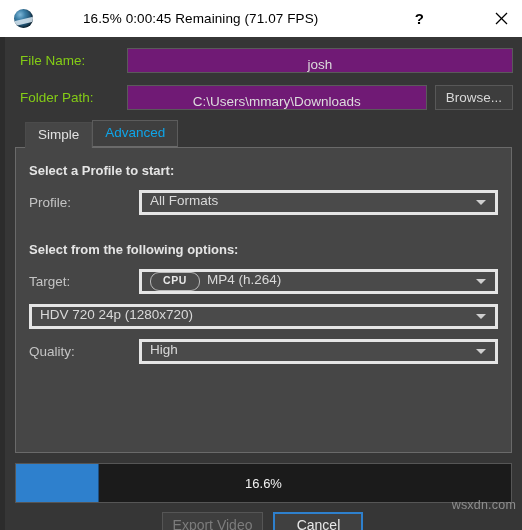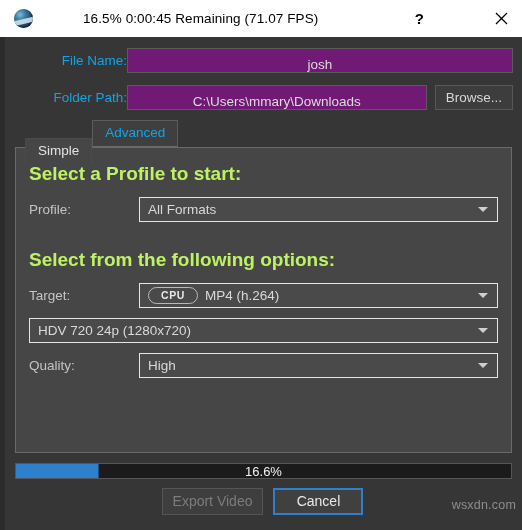--- a/index.html
+++ b/index.html
@@ -98,25 +98,24 @@
   .form-row {
     display: flex;
     align-items: center;
     height: 26px;
     margin-bottom: 10px;
   }
   .form-row:first-child { margin-bottom: 11px; }
   .form-label {
     width: 113px;
     flex: 0 0 113px;
-    color: #0ea5e9;
+    color: #84cc16;
     font-size: 13.5px;
     padding-left: 6px;
     box-sizing: border-box;
-    text-align: right;
   }
   .text-input {
     flex: 1 1 auto;
     height: 25px;
     background: #701a75;
     border: 1px solid #5a5a5a;
     color: #dcdcdc;
     font-size: 13.5px;
     line-height: 23px;
     padding: 4px 7px;
@@ -157,42 +156,42 @@
     cursor: default;
     line-height: 16px;
   }
   .tab.active {
     background: #464646;
     color: #e2e2e2;
     border: 1px solid #4b4b4b;
     border-bottom: none;
     position: relative;
     z-index: 3;
-    top: 17px;
+    top: 1px;
   }
   .tab.inactive {
     background: #3f3f3f;
     border: 1px solid #5c5c5c;
     border-bottom: 1px solid #6a6a6a;
     color: #0ea5e9;
   }
 
   
   .panel {
     position: relative;
     margin: 0 1px;
     height: 306px;
     background: #464646;
     border: 1px solid #6a6a6a;
     box-sizing: border-box;
     padding: 12px 13px 0 13px;
   }
   .section-heading {
-    color: #bef264;
-    font-size: 19px;
+    color: #e5e5e5;
+    font-size: 13px;
     font-weight: bold;
     margin: 3px 0 11px 0;
   }
   .section-heading.second { margin-top: 27px; }
 
   .opt-row {
     display: flex;
     align-items: center;
     height: 26px;
     margin-bottom: 9px;
@@ -201,24 +200,23 @@
     width: 110px;
     flex: 0 0 110px;
     color: #c4c4c4;
     font-size: 13.5px;
   }
   .combo {
     position: relative;
     flex: 1 1 auto;
     height: 25px;
     background: #4a4a4a;
-    border: 1px solid #e5e5e5;
-    box-sizing: border-box;
-    display: flex;
-    align-items: center;
+    border: 3px solid #e5e5e5;
+    box-sizing: border-box;
+    display: flex;
     padding: 0 24px 0 8px;
     color: #d9d9d9;
     font-size: 13.5px;
     cursor: default;
     overflow: hidden;
     white-space: nowrap;
   }
   .combo .arrow {
     position: absolute;
     right: 9px;
@@ -239,21 +237,21 @@
     letter-spacing: .6px;
     padding: 1px 12px 2px 12px;
     line-height: 12px;
     margin-right: 7px;
   }
 
   
   .progress {
     position: relative;
     margin: 10px 1px 0 1px;
-    height: 16px;
+    height: 40px;
     background: #1b1b1b;
     border: 1px solid #565656;
     box-sizing: border-box;
     overflow: hidden;
   }
   .progress-fill {
     position: absolute;
     left: 0; top: 0; bottom: 0;
     background: #2e80cd;
     border-right: 1px solid #1e4f80;

